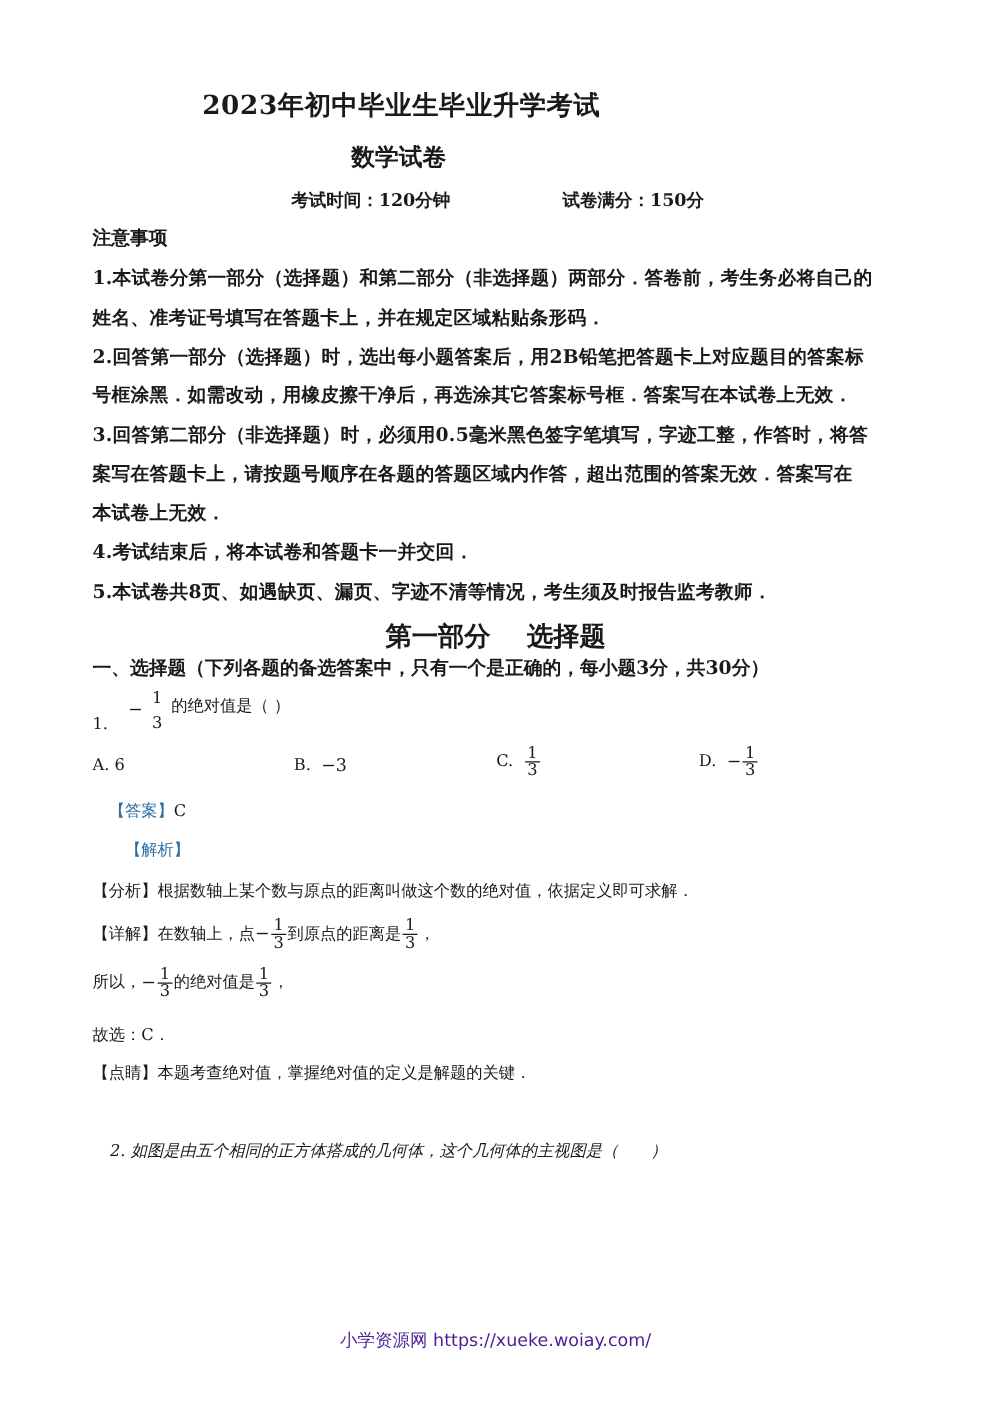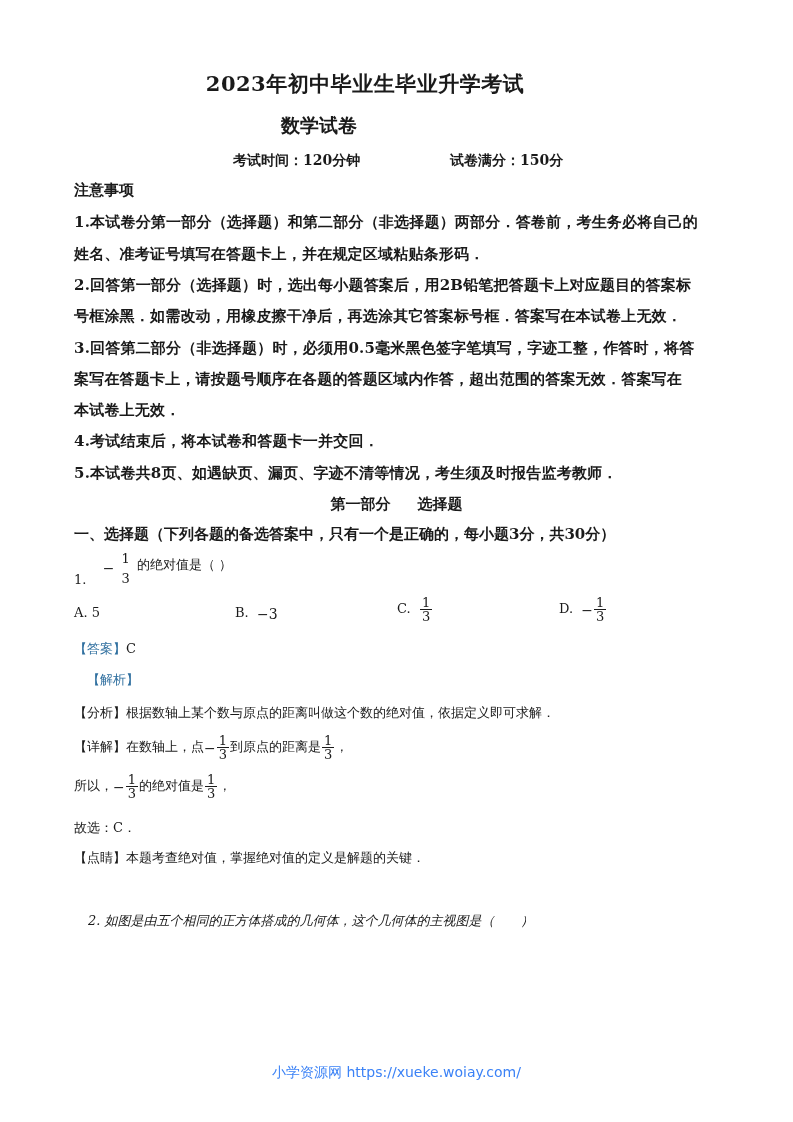--- a/index.html
+++ b/index.html
@@ -4,51 +4,51 @@
 <style>
   html, body { margin: 0; padding: 0; background: #ffffff; }
   body {
     width: 793px; height: 1122px; position: relative; overflow: hidden;
     font-family: "DejaVu Serif", "Liberation Serif", serif;
     color: #1a1a1a;
   }
   .abs { position: absolute; }
   .title {
     left: 0; width: 642px; text-align: center; top: 70px;
-    font-size: 21px; font-weight: bold; letter-spacing: 0.5px; padding-left: 44px;
+    font-size: 21px; font-weight: bold; letter-spacing: 0.5px;
   }
   .subtitle {
     left: 0; width: 638px; text-align: center; top: 113px;
     font-size: 19px; font-weight: bold;
   }
   .meta {
     top: 152px; font-size: 14px; font-weight: bold;
   }
   .notice-head { left: 74px; top: 181px; font-size: 15px; font-weight: bold; }
   .notice-line {
     left: 74px; font-size: 15px; font-weight: bold; white-space: nowrap;
     letter-spacing: 0.2px;
   }
   .part-head {
     left: 0; width: 793px; text-align: center; top: 495px;
-    font-size: 15px; font-weight: bold; word-spacing: 22px;
+    font-size: 21px; font-weight: bold; word-spacing: 22px;
   }
   .section-head { left: 74px; top: 525px; font-size: 15px; font-weight: bold; white-space: nowrap; }
   .q { font-size: 13px; font-weight: normal; white-space: nowrap; }
   .frac {
     display: inline-block; vertical-align: middle; text-align: center;
     font-size: 13px; line-height: 13px; margin: 0 1px;
   }
   .frac .num { display: block; padding: 0 2px; border-bottom: 1px solid #1a1a1a; }
   .frac .den { display: block; padding: 0 2px; }
   .neg { font-size: 14px; vertical-align: middle; }
-  .tag { color: #2f6f9f; }
+  .tag { color: #2f6f9f; margin-left: 13px; }
   .footer {
     left: 0; width: 793px; text-align: center; top: 1064px;
-    font-family: "DejaVu Sans", sans-serif; font-size: 14px; color: #3b82f6;
+    font-family: "DejaVu Sans", sans-serif; font-size: 14px; color: #4c1d95;
   }
 </style>
 </head>
 <body>
 
 <div class="abs title">2023年初中毕业生毕业升学考试</div>
 <div class="abs subtitle">数学试卷</div>
 <div class="abs meta" style="left:233px">考试时间：120分钟</div>
 <div class="abs meta" style="left:450px">试卷满分：150分</div>
 
@@ -70,21 +70,21 @@
   <span style="display:inline-block; margin-top:20px; vertical-align:top;">1.</span>
   <span style="display:inline-block; width:8px;"></span>
   <span class="neg" style="vertical-align:top; position:relative; top:8px;">−</span>
   <span class="frac" style="vertical-align:top;">
     <span class="num" style="border-bottom:none;">1</span>
     <span class="den" style="margin-top:7px;">3</span>
   </span>
   <span style="display:inline-block; margin-top:4px; vertical-align:top;">的绝对值是（ ）</span>
 </div>
 
-<div class="abs q" style="left:74px; top:605px;">A. 5</div>
+<div class="abs q" style="left:74px; top:605px;">A. 6</div>
 <div class="abs q" style="left:235px; top:605px;">
   <span>B.</span>&nbsp;&nbsp;<span class="neg">−3</span>
 </div>
 <div class="abs q" style="left:397px; top:596px;">
   <span>C.</span>&nbsp;
   <span class="frac">
     <span class="num">1</span>
     <span class="den">3</span>
   </span>
 </div>

